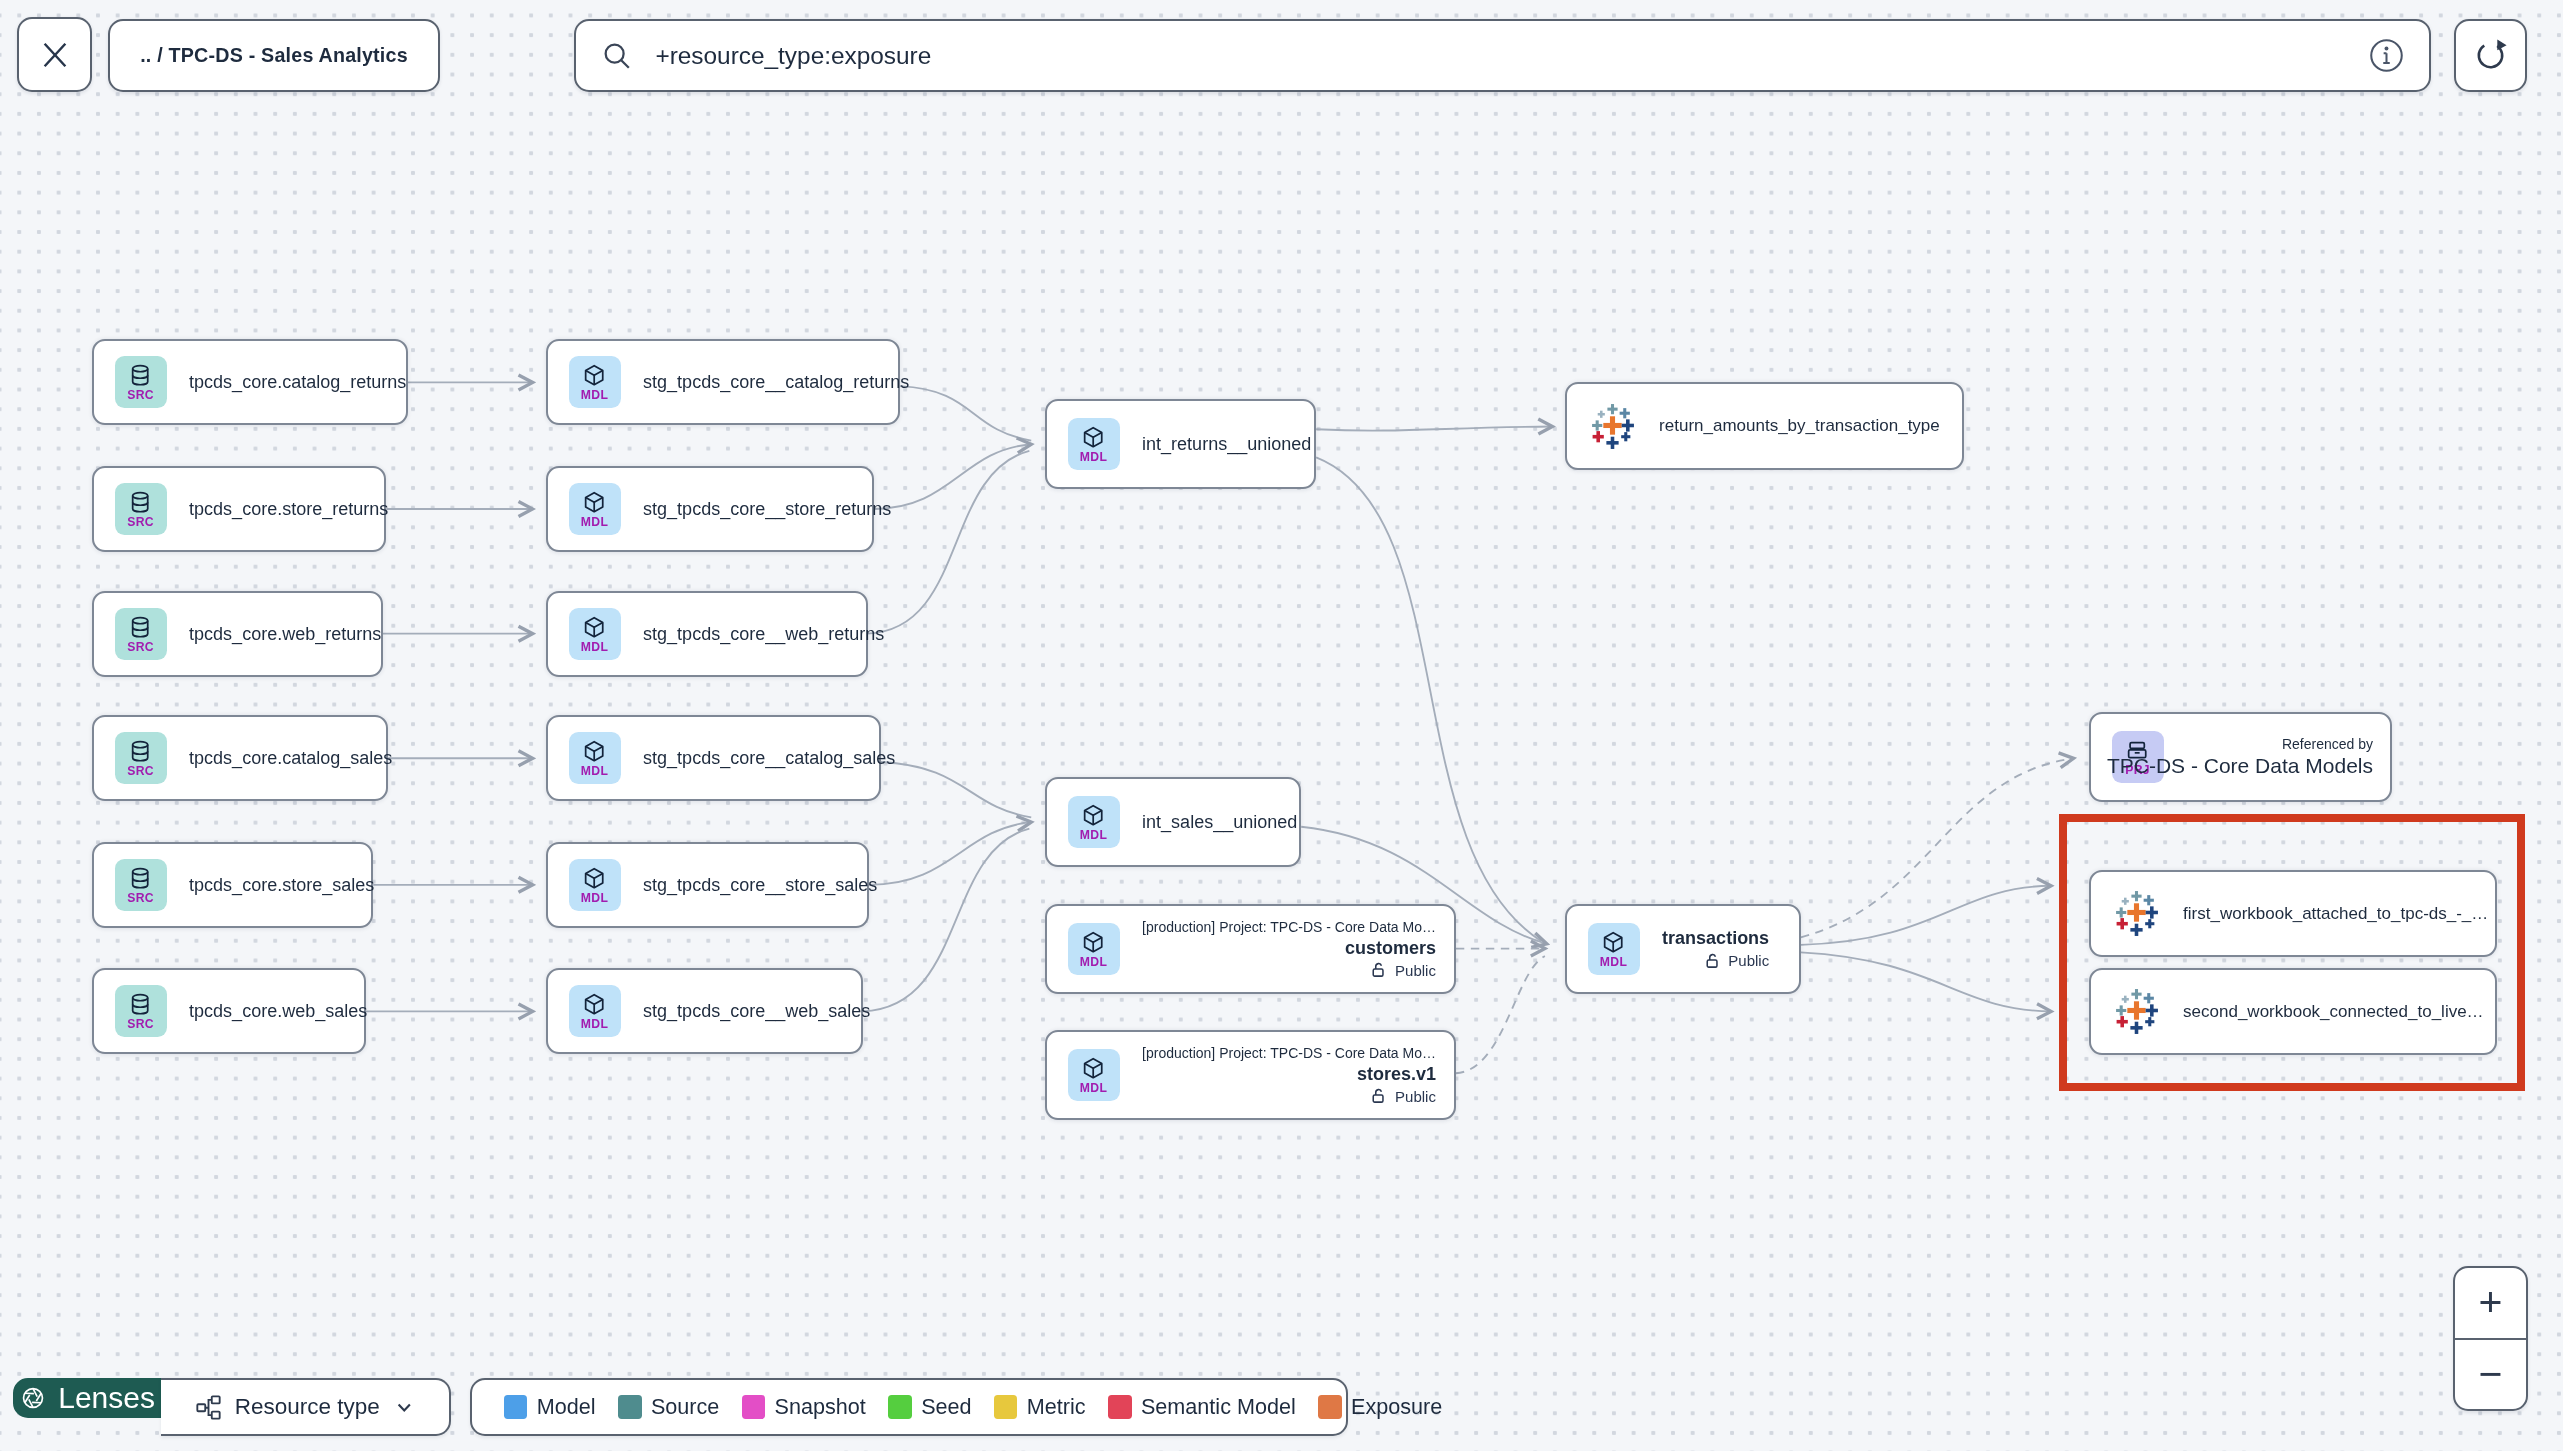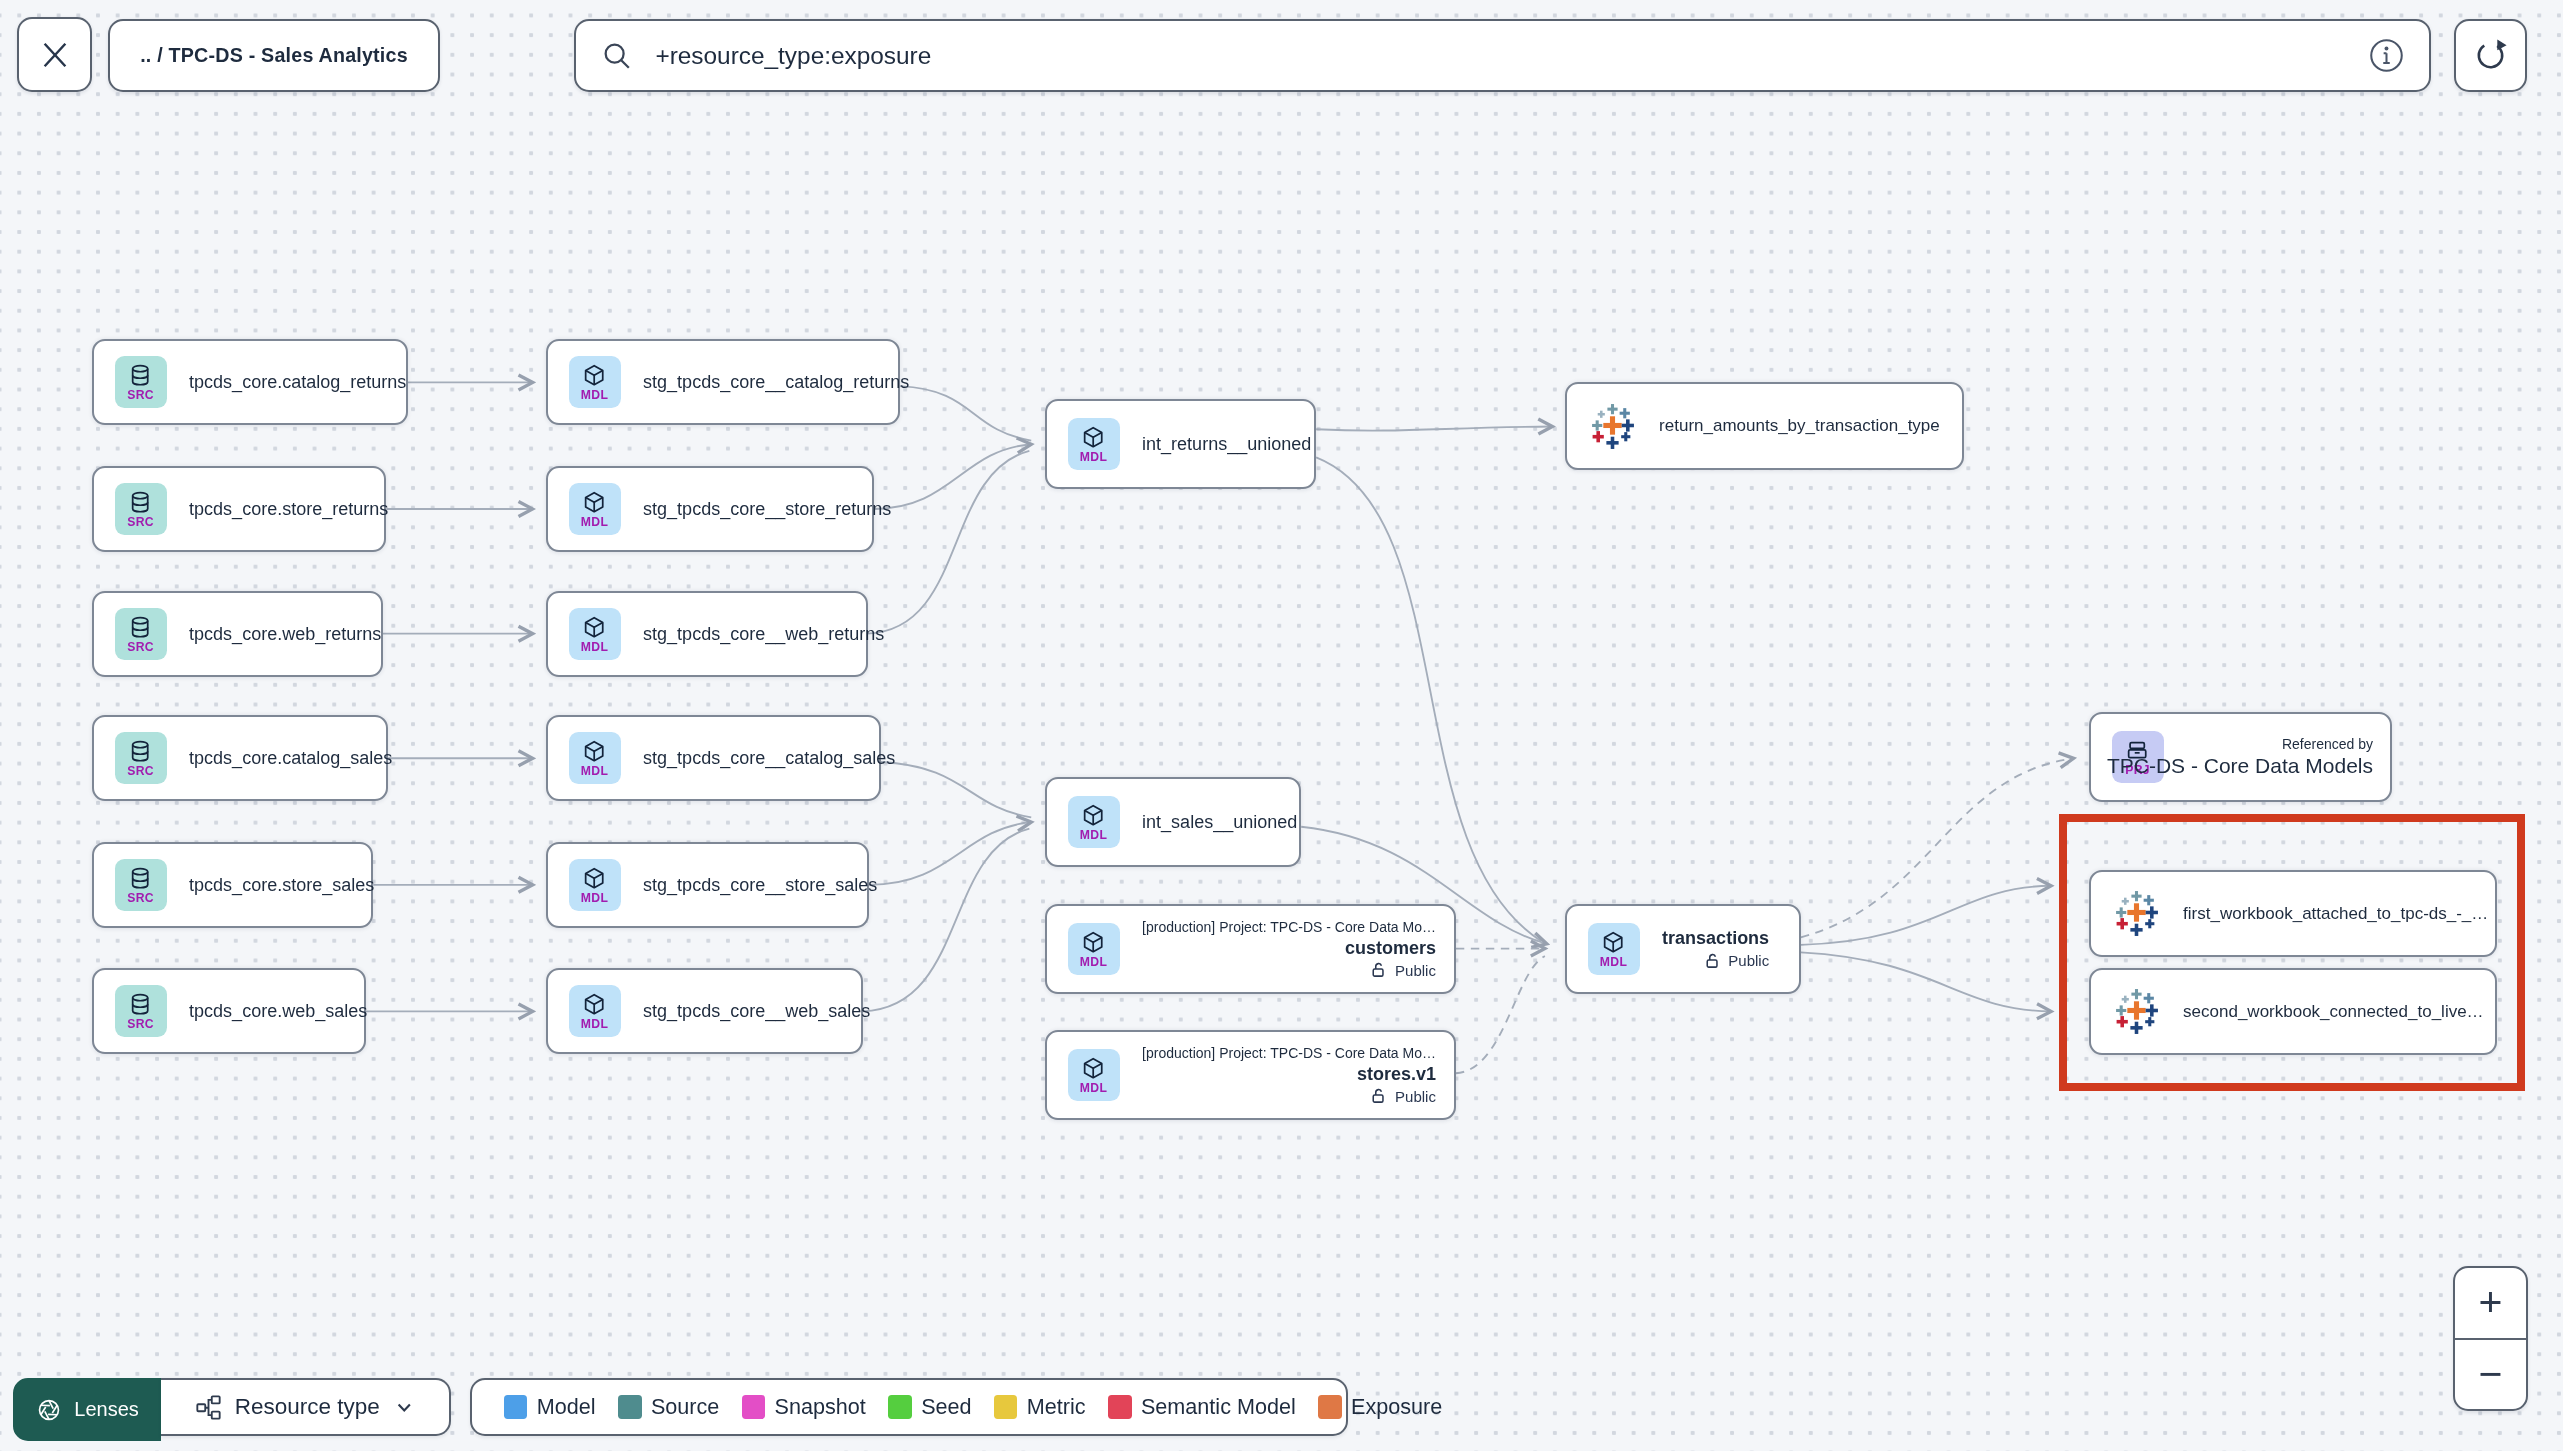--- a/index.html
+++ b/index.html
@@ -49,24 +49,24 @@
   .nname{font-size:18px;font-weight:700;color:#1E2B3E;white-space:nowrap;}
   .npublic{display:flex;align-items:center;gap:6.6px;font-size:15px;color:#2A3750;}
   .tableau{width:49px;height:49px;flex:0 0 auto;}
   
   .redbox{
     position:absolute;left:2059px;top:814px;width:466px;height:277px;box-sizing:border-box;
     border:8.4px solid #D03A1E;pointer-events:none;
   }
   
   .lenses{
-    position:absolute;left:13px;top:1378px;height:63px;width:148px;background:#1E5B52;
+    position:absolute;left:13px;top:1378px;height:40px;width:148px;background:#1E5B52;
     border:2.3px solid #1E5B52;border-radius:15px 0 0 15px;box-sizing:border-box;
     display:flex;align-items:center;justify-content:center;gap:11.2px;color:#fff;
-    font-size:20px;cursor:pointer;
+    font-size:30px;cursor:pointer;
   }
   .restype{
     position:absolute;left:161px;top:1378px;height:58px;width:290px;background:#fff;
     border:2.3px solid #59626F;border-left:none;border-radius:0 15px 15px 0;box-sizing:border-box;
     display:flex;align-items:center;justify-content:center;gap:13px;
     font-size:22.5px;cursor:pointer;box-shadow:0 1.9px 3.7px rgba(22,34,55,.08);
   }
   .legend{
     position:absolute;left:470px;top:1378px;height:58px;width:878px;background:#fff;
     border:2.3px solid #59626F;border-radius:15px;box-sizing:border-box;

